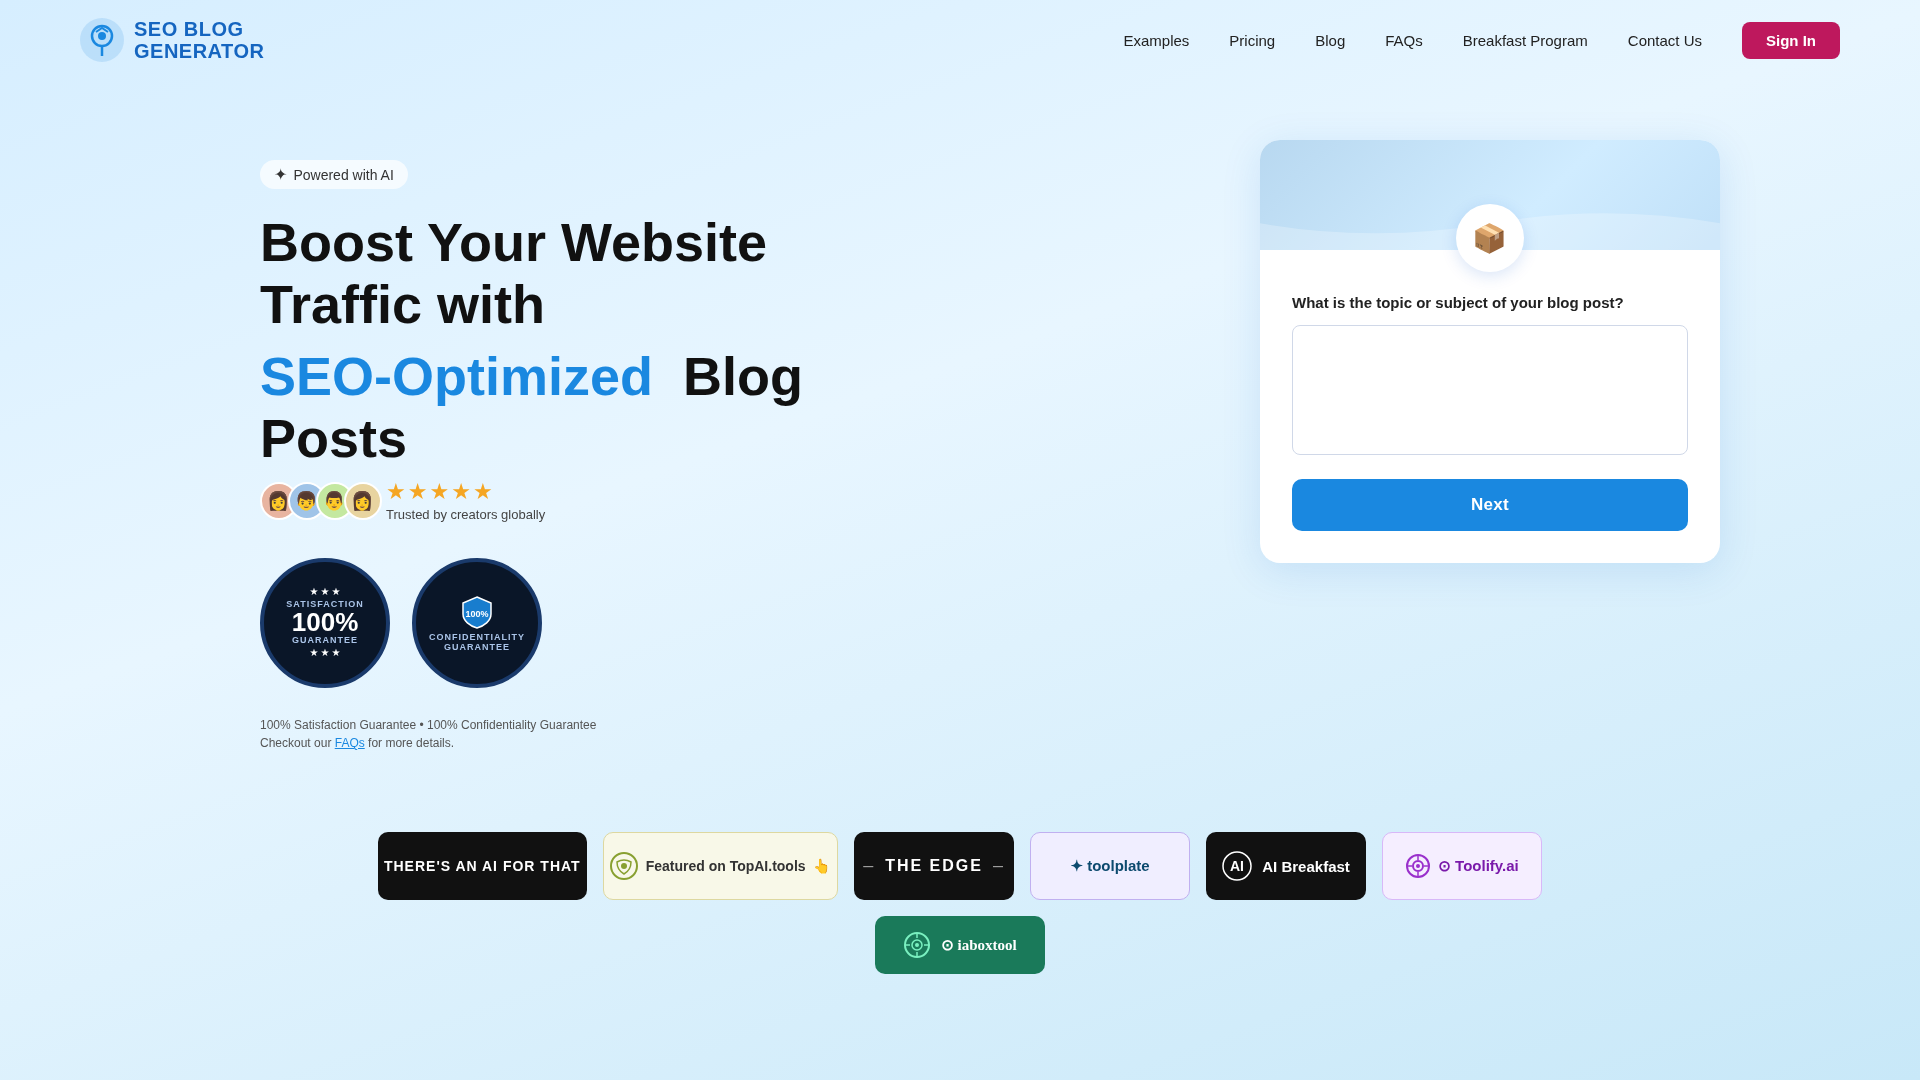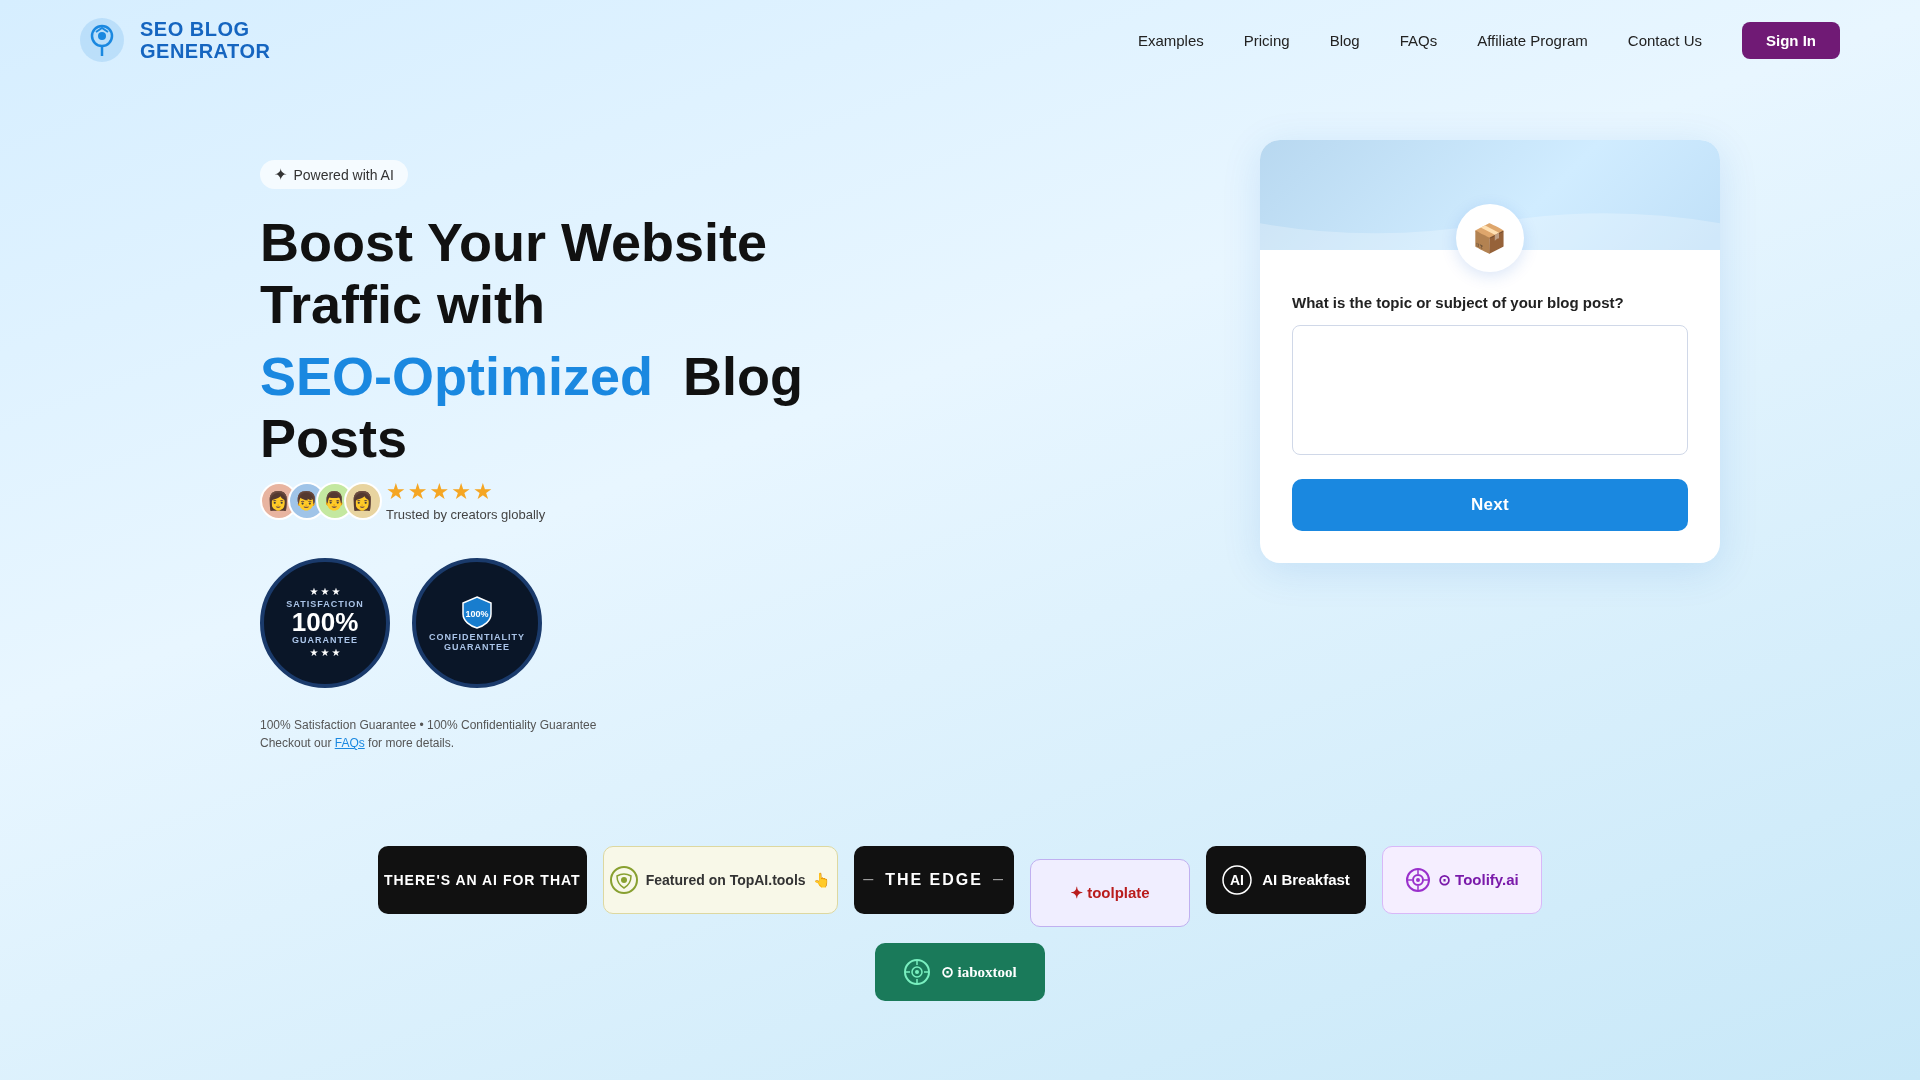--- a/index.html
+++ b/index.html
@@ -15,21 +15,21 @@
     nav {
       display: flex;
       align-items: center;
       justify-content: space-between;
       padding: 18px 80px;
       background: transparent;
     }
     .nav-logo {
       display: flex;
       align-items: center;
-      gap: 16px;
+      gap: 10px;
       justify-content: space-between;
     }
     .nav-logo-icon {
       width: 44px;
       height: 44px;
     }
     .nav-logo-text {
       font-size: 20px;
       font-weight: 800;
       color: #1565c0;
@@ -43,21 +43,21 @@
       gap: 40px;
     }
     .nav-link {
       font-size: 15px;
       color: #222;
       font-weight: 500;
       cursor: pointer;
       text-decoration: none;
     }
     .btn-signin {
-      background: #701a75;
+      background: #be185d;
       color: #fff;
       border: none;
       border-radius: 8px;
       padding: 10px 24px;
       font-size: 15px;
       font-weight: 600;
       cursor: pointer;
     }
 
     
@@ -373,21 +373,21 @@
     <div class="nav-logo-text">
       <div>SEO BLOG</div>
       <div>GENERATOR</div>
     </div>
   </div>
   <div class="nav-links">
     <a class="nav-link">Examples</a>
     <a class="nav-link">Pricing</a>
     <a class="nav-link">Blog</a>
     <a class="nav-link">FAQs</a>
-    <a class="nav-link">Affiliate Program</a>
+    <a class="nav-link">Breakfast Program</a>
     <a class="nav-link">Contact Us</a>
     <button class="btn-signin">Sign In</button>
   </div>
 </nav>
 
 <div class="hero">
   <div class="hero-left">
 
     <div class="powered-badge">
       <span class="powered-icon">✦</span>
@@ -483,21 +483,21 @@
       <span>Featured on TopAI.tools</span>
       <span>👆</span>
     </div>
 
     <div class="featured-logo-badge logo-edge">
       <span style="font-size:10px; opacity:0.6; margin-right:4px;">—</span>
       <span>THE EDGE</span>
       <span style="font-size:10px; opacity:0.6; margin-left:4px;">—</span>
     </div>
 
-    <div class="featured-logo-badge logo-toolplate" style="background:#f0eeff; border:1.5px solid #c0b0f0; color:#b91c1c;margin-top:27px;">
+    <div class="featured-logo-badge logo-toolplate" style="background:#f0eeff; border:1.5px solid #c0b0f0; color:#0c4a6e;">
       <span>✦ toolplate</span>
     </div>
 
     <div class="featured-logo-badge logo-ai-breakfast">
       <svg width="30" height="30" viewBox="0 0 30 30">
         <circle cx="15" cy="15" r="14" fill="none" stroke="#fff" stroke-width="1.5"></circle>
         <text x="15" y="20" text-anchor="middle" font-size="14" font-weight="900" fill="#fff">AI</text>
       </svg>
       <span>AI Breakfast</span>
     </div>

